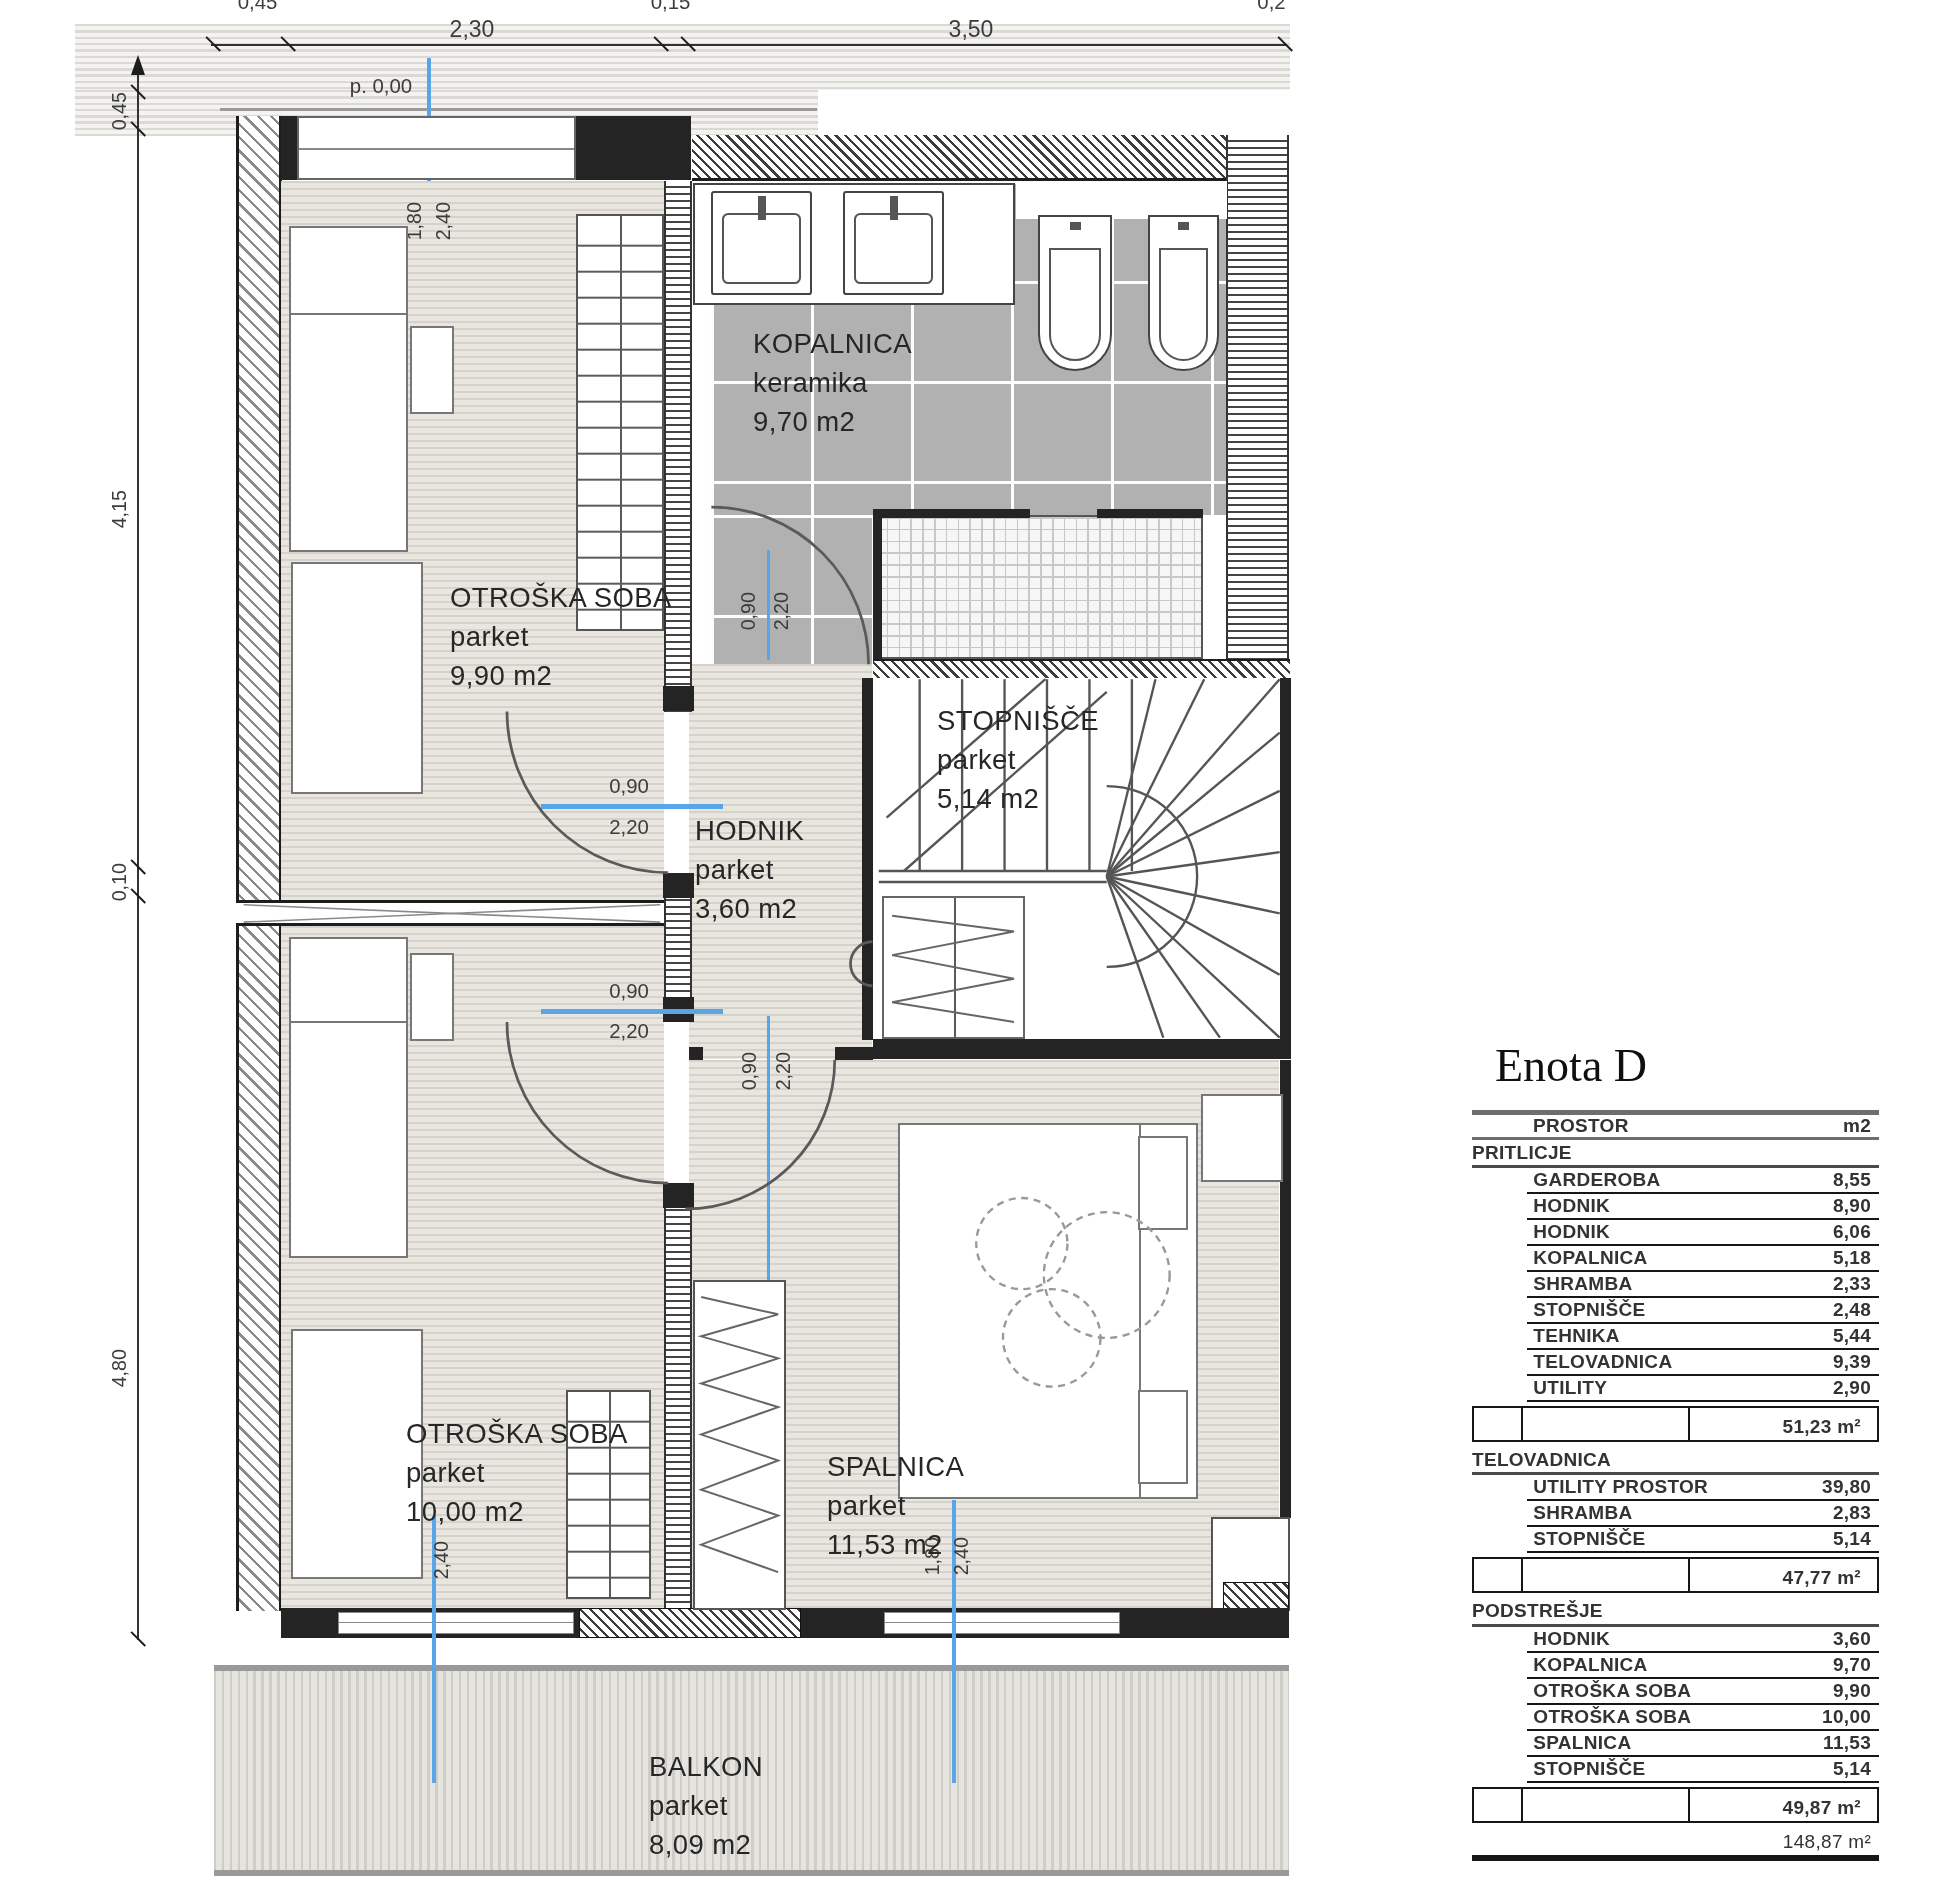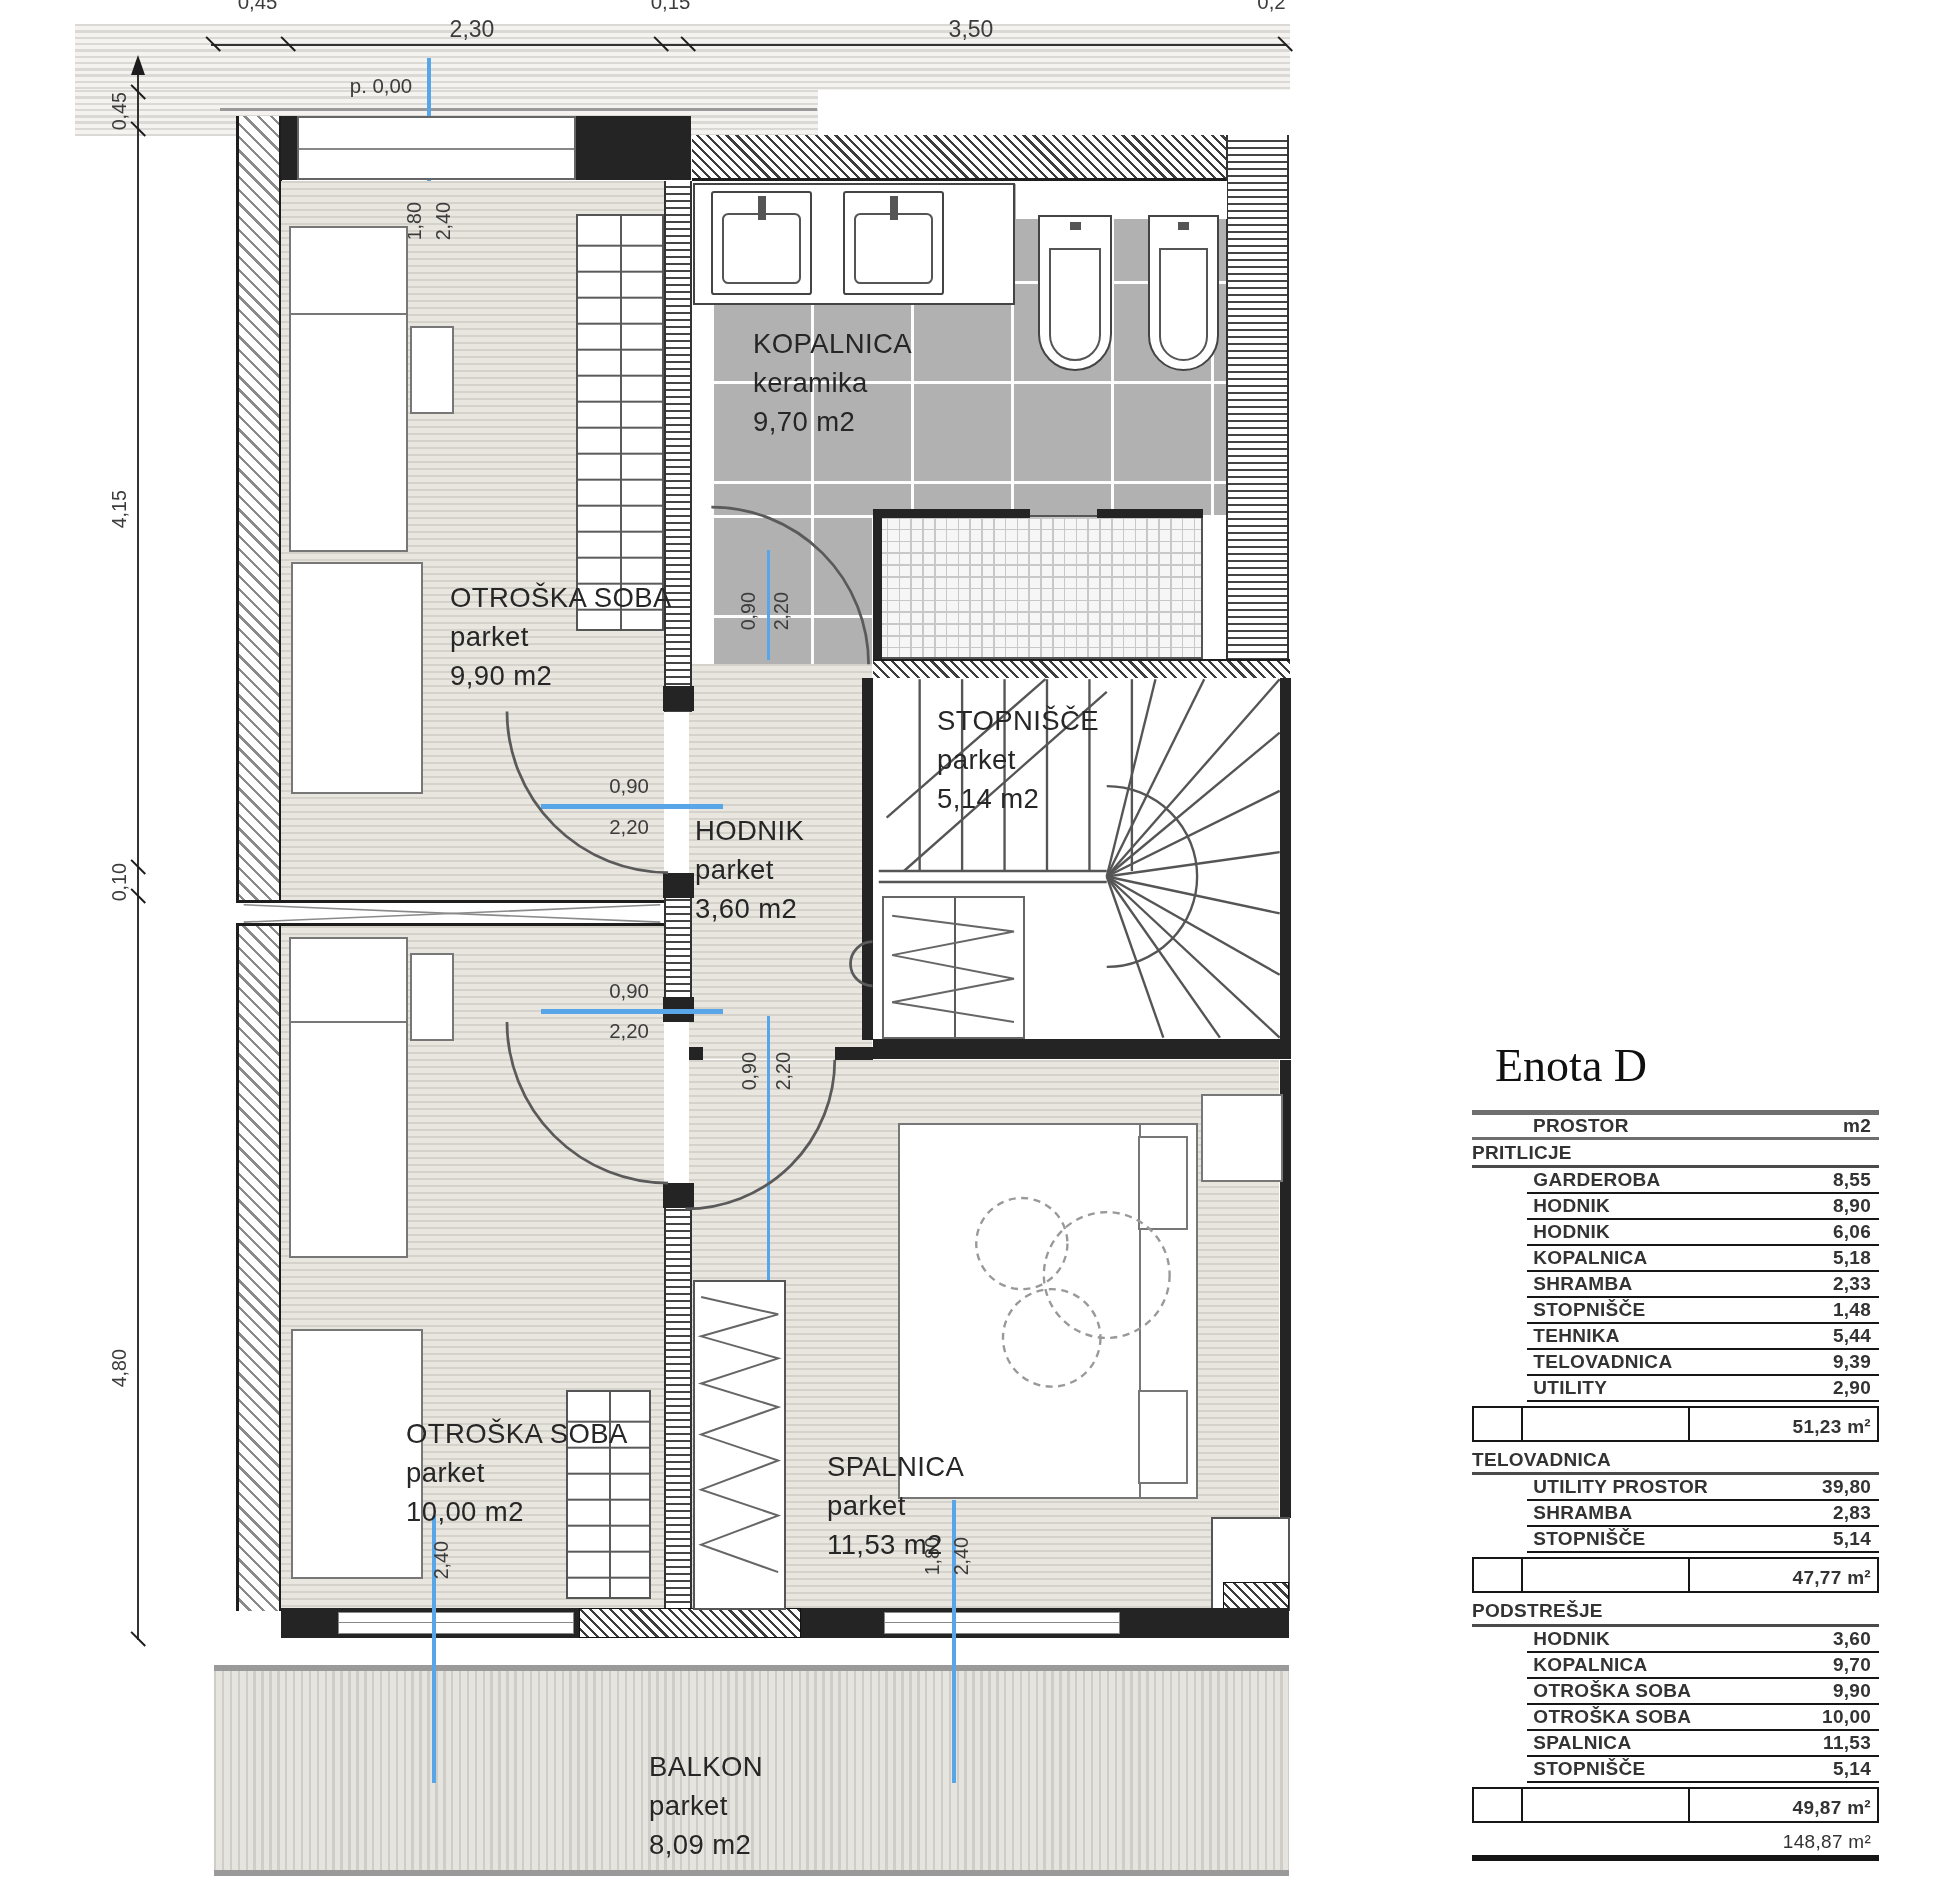--- a/index.html
+++ b/index.html
@@ -54,21 +54,21 @@
   .t-head{display:flex;justify-content:space-between;align-items:center;height:30px;
           border-top:5.5px solid #6e6e6e;border-bottom:3.1px solid #6e6e6e;}
   .t-head .tn{padding-left:61px;}
   .t-head .tv{padding-right:7.9px;}
   .t-sec{height:28px;display:flex;align-items:center;border-bottom:3.9px solid #4a4a4a;font-weight:700;}
   .t-row{height:26px;display:flex;justify-content:space-between;align-items:center;
          border-bottom:2.4px solid #161616;margin-left:55px;padding:0 7.9px 0 6.3px;}
   .t-sub{height:36px;border:2.4px solid #161616;display:flex;margin:3.9px 0 5.5px 0;background:#fff;}
   .t-sub .c1{width:49px;border-right:2.4px solid #161616;}
   .t-sub .c2{width:167px;border-right:2.4px solid #161616;}
-  .t-sub .c3{flex:1;display:flex;align-items:center;justify-content:flex-end;padding-right:6px;margin-top:6px;}
+  .t-sub .c3{flex:1;display:flex;align-items:center;justify-content:flex-end;padding-right:16px;margin-top:6px;}
   .t-total{height:33px;display:flex;justify-content:flex-end;align-items:center;
            padding-right:7.9px;font-weight:400;border-bottom:6.3px solid #161616;}
 </style>
 </head>
 <body>
 
 <div id="app">
 
   <div class="abs eaves" style="left:75px;top:23.6px;width:1215px;height:66px;"></div>
   <div class="abs eaves" style="left:75px;top:90px;width:743px;height:46px;"></div>
@@ -340,21 +340,21 @@
       <div class="t-row">
         <span class="tn">KOPALNICA</span>
         <span class="tv">5,18</span>
       </div>
       <div class="t-row">
         <span class="tn">SHRAMBA</span>
         <span class="tv">2,33</span>
       </div>
       <div class="t-row">
         <span class="tn">STOPNIŠČE</span>
-        <span class="tv">1,48</span>
+        <span class="tv">2,48</span>
       </div>
       <div class="t-row">
         <span class="tn">TEHNIKA</span>
         <span class="tv">5,44</span>
       </div>
       <div class="t-row">
         <span class="tn">TELOVADNICA</span>
         <span class="tv">9,39</span>
       </div>
       <div class="t-row">

